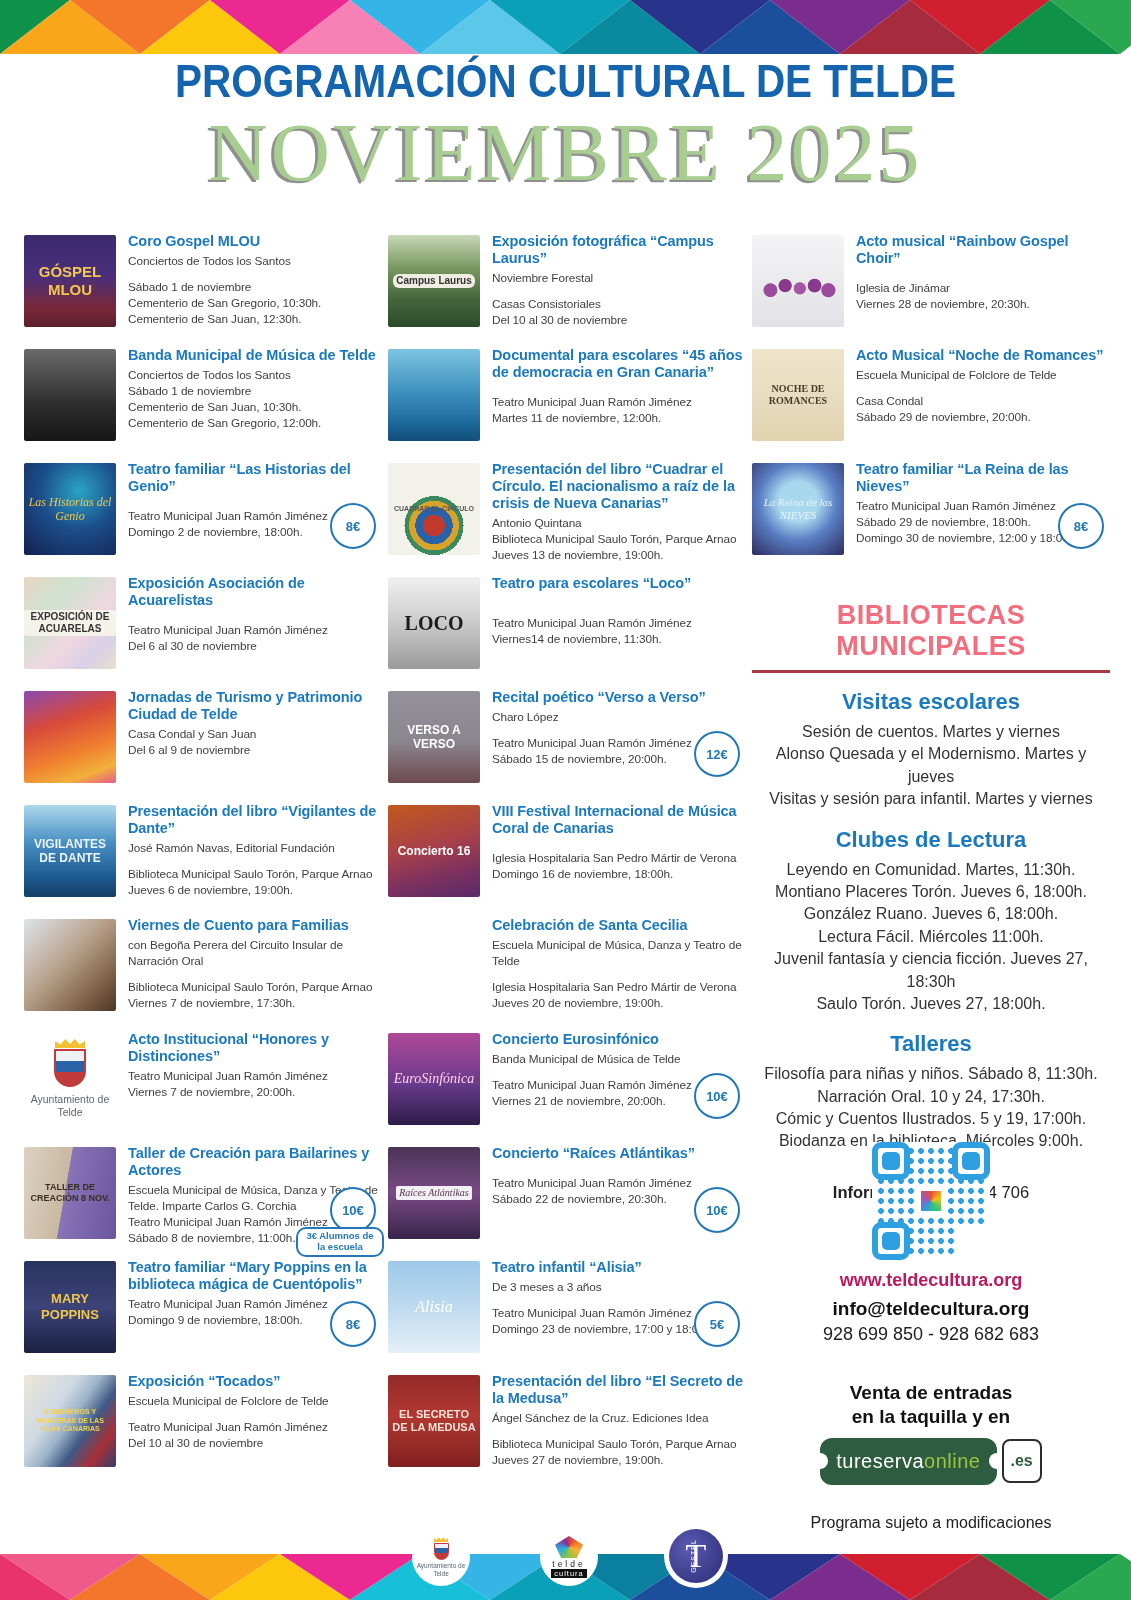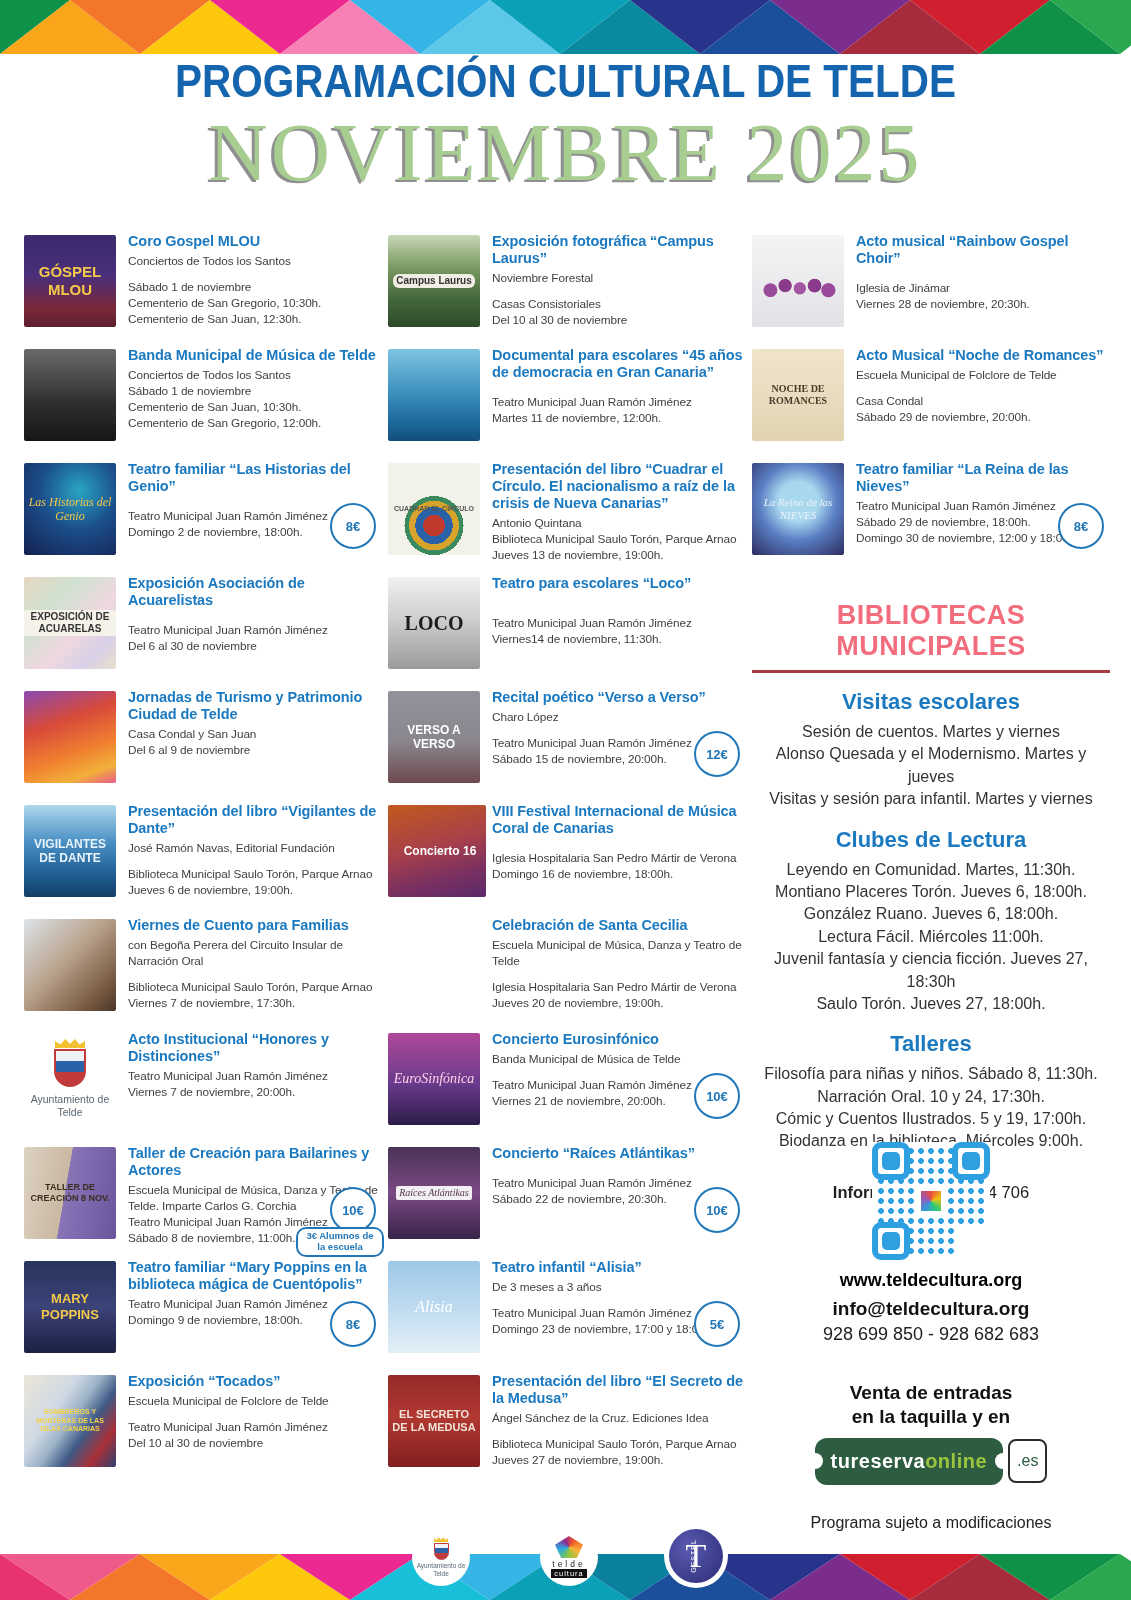--- a/index.html
+++ b/index.html
@@ -63,35 +63,35 @@
   .qr-dots{position:absolute;inset:4px;
            background-image:radial-gradient(circle,#2e9fe0 38%,transparent 44%);
            background-size:10px 10px;}
   .qr-f{position:absolute;width:26px;height:26px;border:6px solid #2e9fe0;border-radius:9px;background:#fff;}
   .qr-f::after{content:'';position:absolute;inset:4px;background:#2e9fe0;border-radius:5px;}
   .qr-f.tl{left:0;top:0;} .qr-f.tr{right:0;top:0;} .qr-f.bl{left:0;bottom:0;}
   .qr-fill{position:absolute;right:2px;bottom:2px;width:30px;height:30px;background:#fff;}
   .qr-logo{position:absolute;left:50%;top:50%;width:20px;height:20px;transform:translate(-50%,-50%);
            background:conic-gradient(#e74c3c,#f1c40f,#2ecc71,#3498db,#9b59b6,#e74c3c);
            border-radius:4px;border:4px solid #fff;}
-  .qr-web{font-weight:bold;font-size:18px;color:#000000;margin-top:10px;}
+  .qr-web{font-weight:bold;font-size:18px;color:#be185d;margin-top:10px;}
   .qr-email{font-weight:bold;font-size:19px;color:#111;margin-top:7px;}
   .qr-phone{font-size:18px;color:#222;margin-top:4px;}
 
   
   .tickets{position:absolute;left:752px;top:1381px;width:358px;text-align:center;}
   .tickets-line{font-size:19px;font-weight:bold;color:#111;line-height:1.25;}
   .ticket-row{margin-top:9px;display:flex;justify-content:center;align-items:center;gap:5px;}
-  .ticket-main{position:relative;background:#2d5c40;color:#fff;font-weight:bold;font-size:20px;
+  .ticket-main{position:relative;background:#2d5c40;color:#fff;font-weight:normal;font-size:20px;
                padding:12px 16px;border-radius:12px;letter-spacing:.5px;}
   .ticket-main::before,.ticket-main::after{content:'';position:absolute;top:50%;width:16px;height:16px;
                border-radius:50%;background:#fff;transform:translateY(-50%);}
   .ticket-main::before{left:-8px;} .ticket-main::after{right:-8px;}
   .ticket-online{color:#9bc53f;}
-  .ticket-es{position:relative;border:2px solid #2d2d2d;color:#2d5c40;font-weight:normal;font-size:16px;
+  .ticket-es{position:relative;border:2px solid #2d2d2d;color:#2d5c40;font-weight:bold;font-size:16px;
              padding:11px 7px;border-radius:8px;background:#fff;}
 
   .footer-note{position:absolute;left:752px;top:1514px;width:358px;text-align:center;
                font-size:16px;color:#222;}
 
   
   .flogo{position:absolute;border-radius:50%;background:#fff;z-index:5;
          display:flex;flex-direction:column;align-items:center;justify-content:center;text-align:center;}
   .flogo-ayto{left:412px;top:1528px;width:58px;height:58px;}
   .flogo-ayto .crest-crown{width:14px;height:5px;}
@@ -354,21 +354,21 @@
           <div class="event-line">Charo López</div>
           <div class="event-line gap"></div>
           <div class="event-line">Teatro Municipal Juan Ramón Jiménez</div>
           <div class="event-line">Sábado 15 de noviembre, 20:00h.</div>
         </div>
     <div class="badge">12€</div>
 
   </div>
 
   <div class="event">
-    <div class="thumb" style="background: linear-gradient(165deg, rgb(194, 89, 29) 0%, rgb(168, 64, 74) 45%, rgb(122, 48, 96) 75%, rgb(90, 42, 106) 100%); padding-left: 6px;">
+    <div class="thumb" style="background: linear-gradient(165deg, rgb(194, 89, 29) 0%, rgb(168, 64, 74) 45%, rgb(122, 48, 96) 75%, rgb(90, 42, 106) 100%);">
       <span class="thumb-label" style="color: rgb(255, 255, 255); font-size: 12px;">Concierto 16</span>
     </div>
     <div class="event-title">VIII Festival Internacional de Música Coral de Canarias</div>
     <div class="event-lines">
           <div class="event-line gap"></div>
           <div class="event-line">Iglesia Hospitalaria San Pedro Mártir de Verona</div>
           <div class="event-line">Domingo 16 de noviembre, 18:00h.</div>
         </div>
 
   </div>

